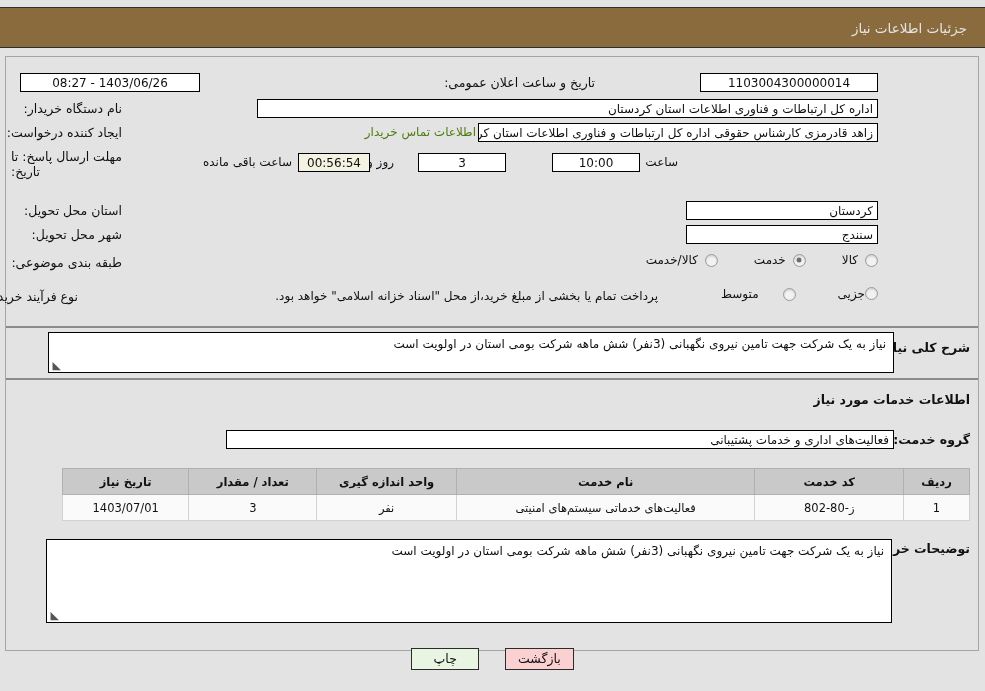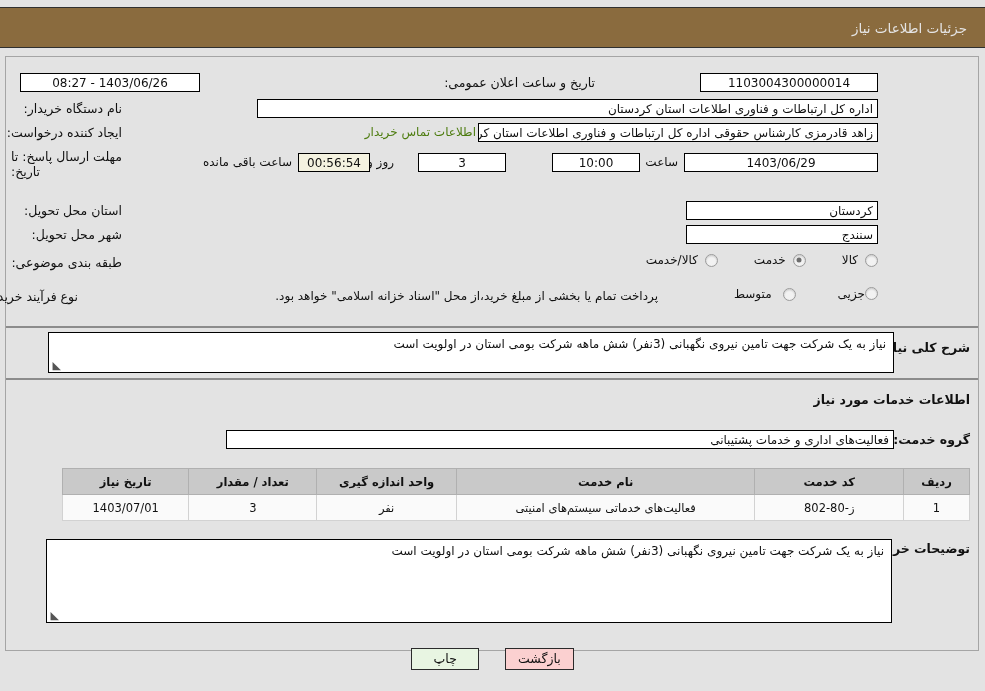--- a/index.html
+++ b/index.html
@@ -263,21 +263,20 @@
     </div>
     <div class="fld" style="position:absolute;right:100px;top:66px;width:400px;text-align:right;">زاهد قادرمزی کارشناس حقوقی اداره کل ارتباطات و فناوری اطلاعات استان کردس</div>
     <div style="position:absolute;right:502px;top:68px;" class="link">اطلاعات تماس خریدار</div>
 
     <div class="row" style="right:856px;top:92px;width:118px;">
       <span class="lbl lbl2">
         <span>مهلت ارسال پاسخ: تا</span><br>
         <span>تاریخ:</span>
       </span>
     </div>
-    <div class="fld center" style="position:absolute;right:100px;top:96px;width:194px;">1403/06/29</div>
     <span class="plain" style="position:absolute;right:300px;top:98px;">ساعت</span>
     <div class="fld center" style="position:absolute;right:338px;top:96px;width:88px;">10:00</div>
     <div class="fld center" style="position:absolute;right:472px;top:96px;width:88px;">3</div>
     <span class="plain" style="position:absolute;right:584px;top:98px;">روز و</span>
     <div class="fld center beige" style="position:absolute;right:608px;top:96px;width:72px;">00:56:54</div>
     <span class="plain" style="position:absolute;right:686px;top:98px;">ساعت باقی مانده</span>
 
     <div class="row" style="right:856px;top:146px;">
       <span class="lbl">استان محل تحویل:</span>
     </div>
@@ -307,21 +306,21 @@
     </div>
 
     <div class="row" style="right:900px;top:232px;">
       <span class="lbl">نوع فرآیند خرید :</span>
     </div>
     <div style="position:absolute;right:100px;top:230px;display:flex;flex-direction:row;align-items:center;">
       <div style="display:flex;align-items:flex-start;margin-left:42px;">
         <span class="radio"></span>
         <span class="plain">جزیی</span>
       </div>
-      <div style="display:flex;align-items:center;gap:11px;margin-left:12px;">
+      <div style="display:flex;align-items:center;gap:24px;margin-left:12px;">
         <span class="radio"></span>
         <span class="plain">متوسط</span>
       </div>
     </div>
     <span class="plain" style="position:absolute;right:320px;top:232px;">پرداخت تمام یا بخشی از مبلغ خرید،از محل "اسناد خزانه اسلامی" خواهد بود.</span>
 
   </div>
 
   <div class="midblock" style="height:50px;">
     <span class="sectitle" style="position:absolute;right:8px;top:12px;">شرح کلی نیاز:</span>

